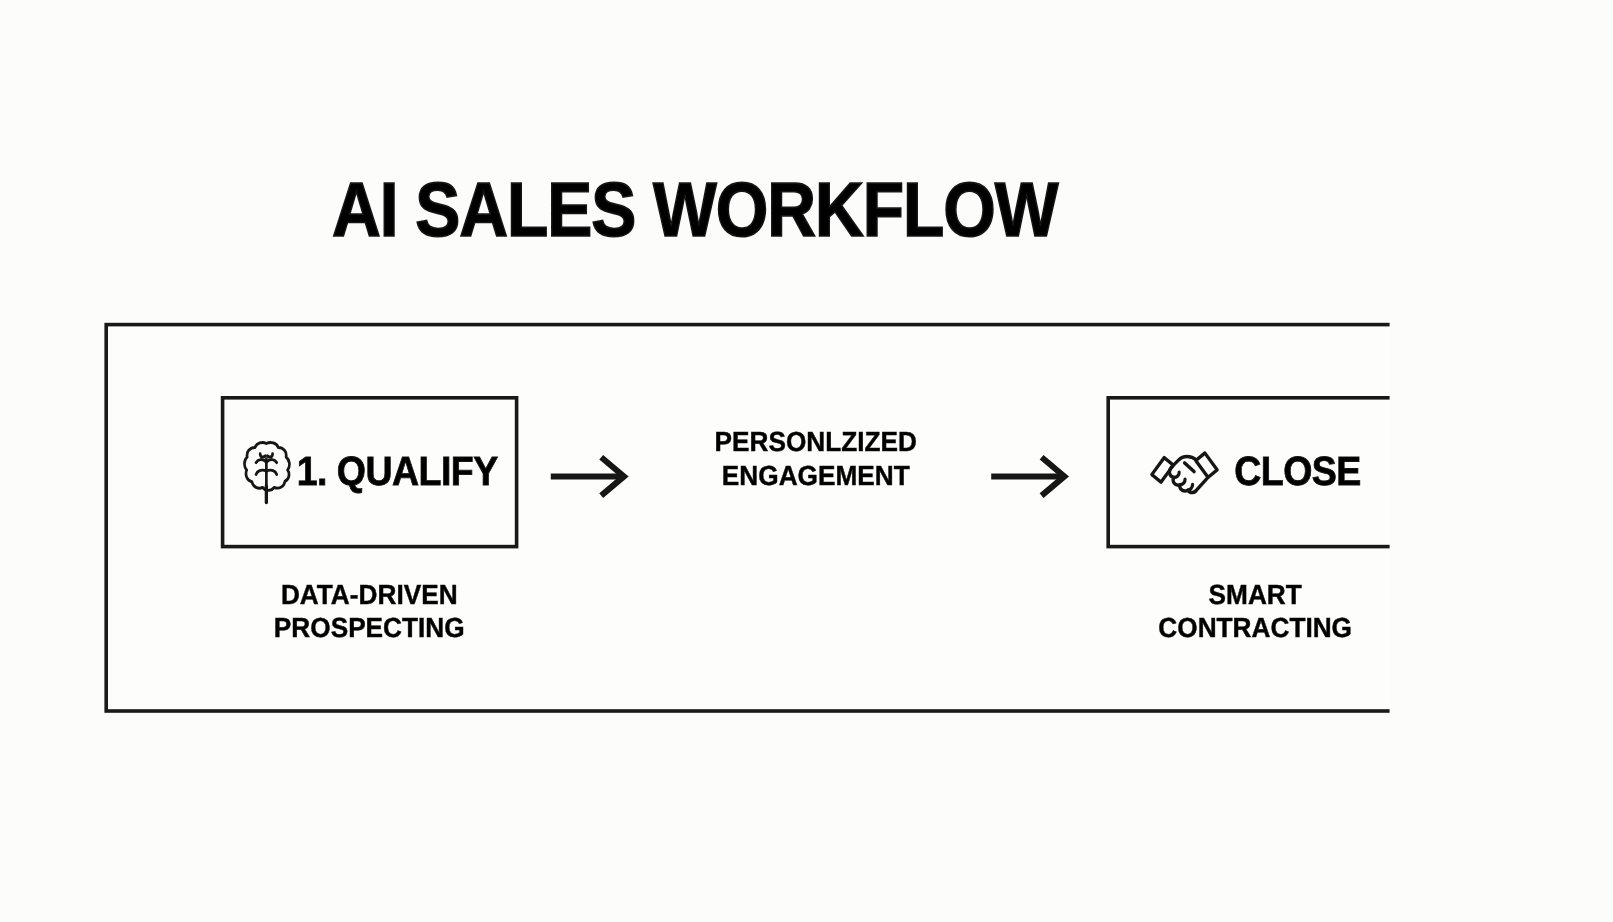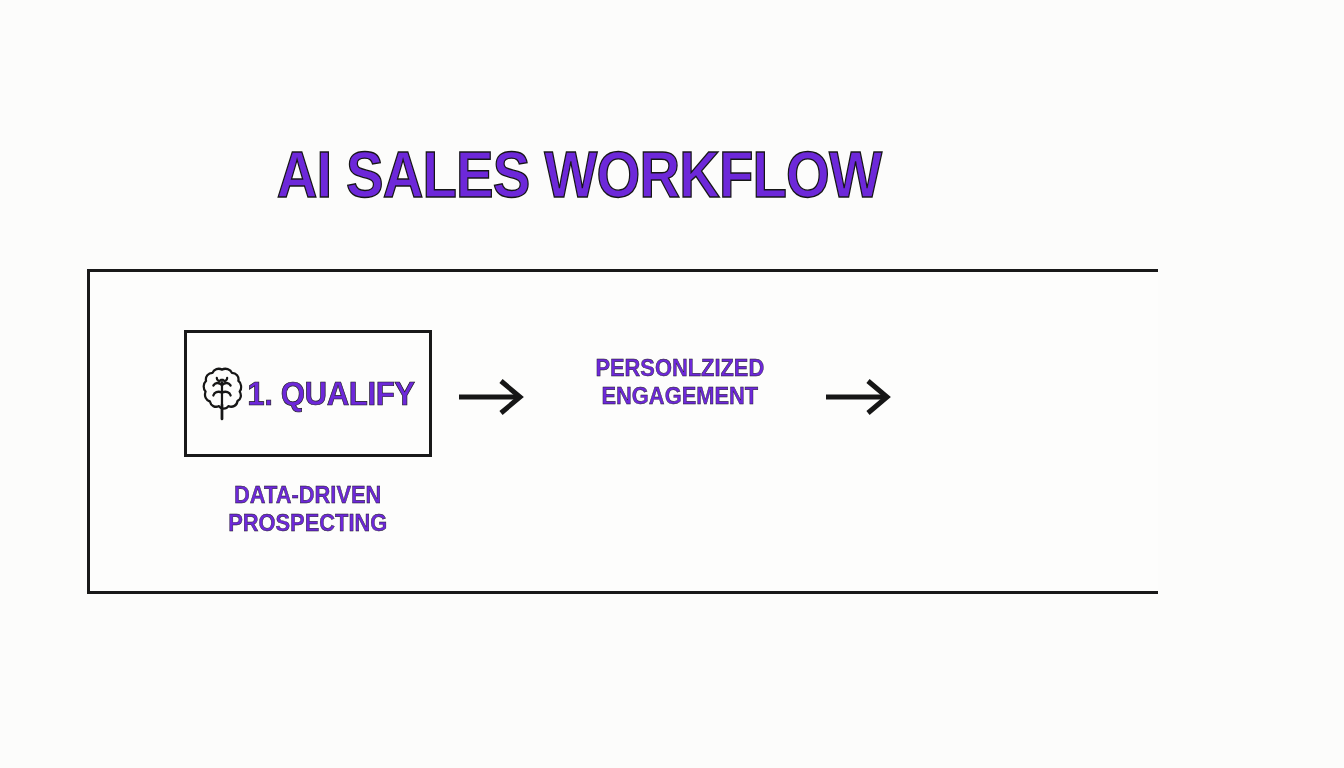--- a/index.html
+++ b/index.html
@@ -5,21 +5,21 @@
   html, body {
     margin: 0;
     padding: 0;
     background: #fcfcfb;
   }
   .page {
     position: relative;
     width: 1158px;
     height: 768px;
     background: #fcfcfb;
-    color: #6d28d9;
+    color: #000000;
     font-family: "Liberation Sans", sans-serif;
     overflow: hidden;
   }
   .title {
     position: absolute;
     top: 142px;
     left: 0;
     width: 100%;
     text-align: center;
     font-size: 64px;
@@ -140,15 +140,38 @@
       </div>
     </div>
 
     <div class="arrow arrow-2">
       <svg width="80" height="50" viewBox="0 0 80 50" fill="none" stroke="#161616" stroke-width="5" stroke-linejoin="miter">
         <path d="M5 25 H64"></path>
         <path d="M47 9 L66 25 L47 41"></path>
       </svg>
     </div>
 
+    <div class="step step-3">
+      <div class="step-box">
+        <div class="box-inner" style="gap: 13px;">
+          <span class="icon">
+            <svg width="64" height="49" viewBox="0 0 66 50" fill="none" stroke="#161616" stroke-width="3" stroke-linecap="round" stroke-linejoin="round">
+              <path d="M2.5 27 L14 12.5 L22.5 19 L11 33.5 Z"></path>
+              <path d="M63.5 23 L52 8.5 L43.5 15 L55 29.5 Z"></path>
+              <path d="M44 14.5 C39 10.5 31.5 10.5 27.5 14.5 L20.5 21"></path>
+              <path d="M21 20.5 C17.5 23.5 18.5 28.5 23 29.5 C21 33 24 37 28.5 36 C28 39.5 32 42.5 36 40.5 C38 43.5 43 43 44.5 40 L54 30.5"></path>
+              <path d="M23 29.5 C26 29.5 28 27.5 28 25"></path>
+              <path d="M28.5 36 C31.5 35.5 33.5 33.5 33.5 31"></path>
+              <path d="M36 40.5 C38.5 40 40.5 38 40.5 35.5"></path>
+              <path d="M33 17 L42 24.5"></path>
+            </svg>
+          </span>
+          <span class="step-label">CLOSE</span>
+        </div>
+      </div>
+      <div class="step-subtitle">
+        <div>SMART</div>
+        <div>CONTRACTING</div>
+      </div>
+    </div>
 
   </div>
 </div>
 
 </body></html>

